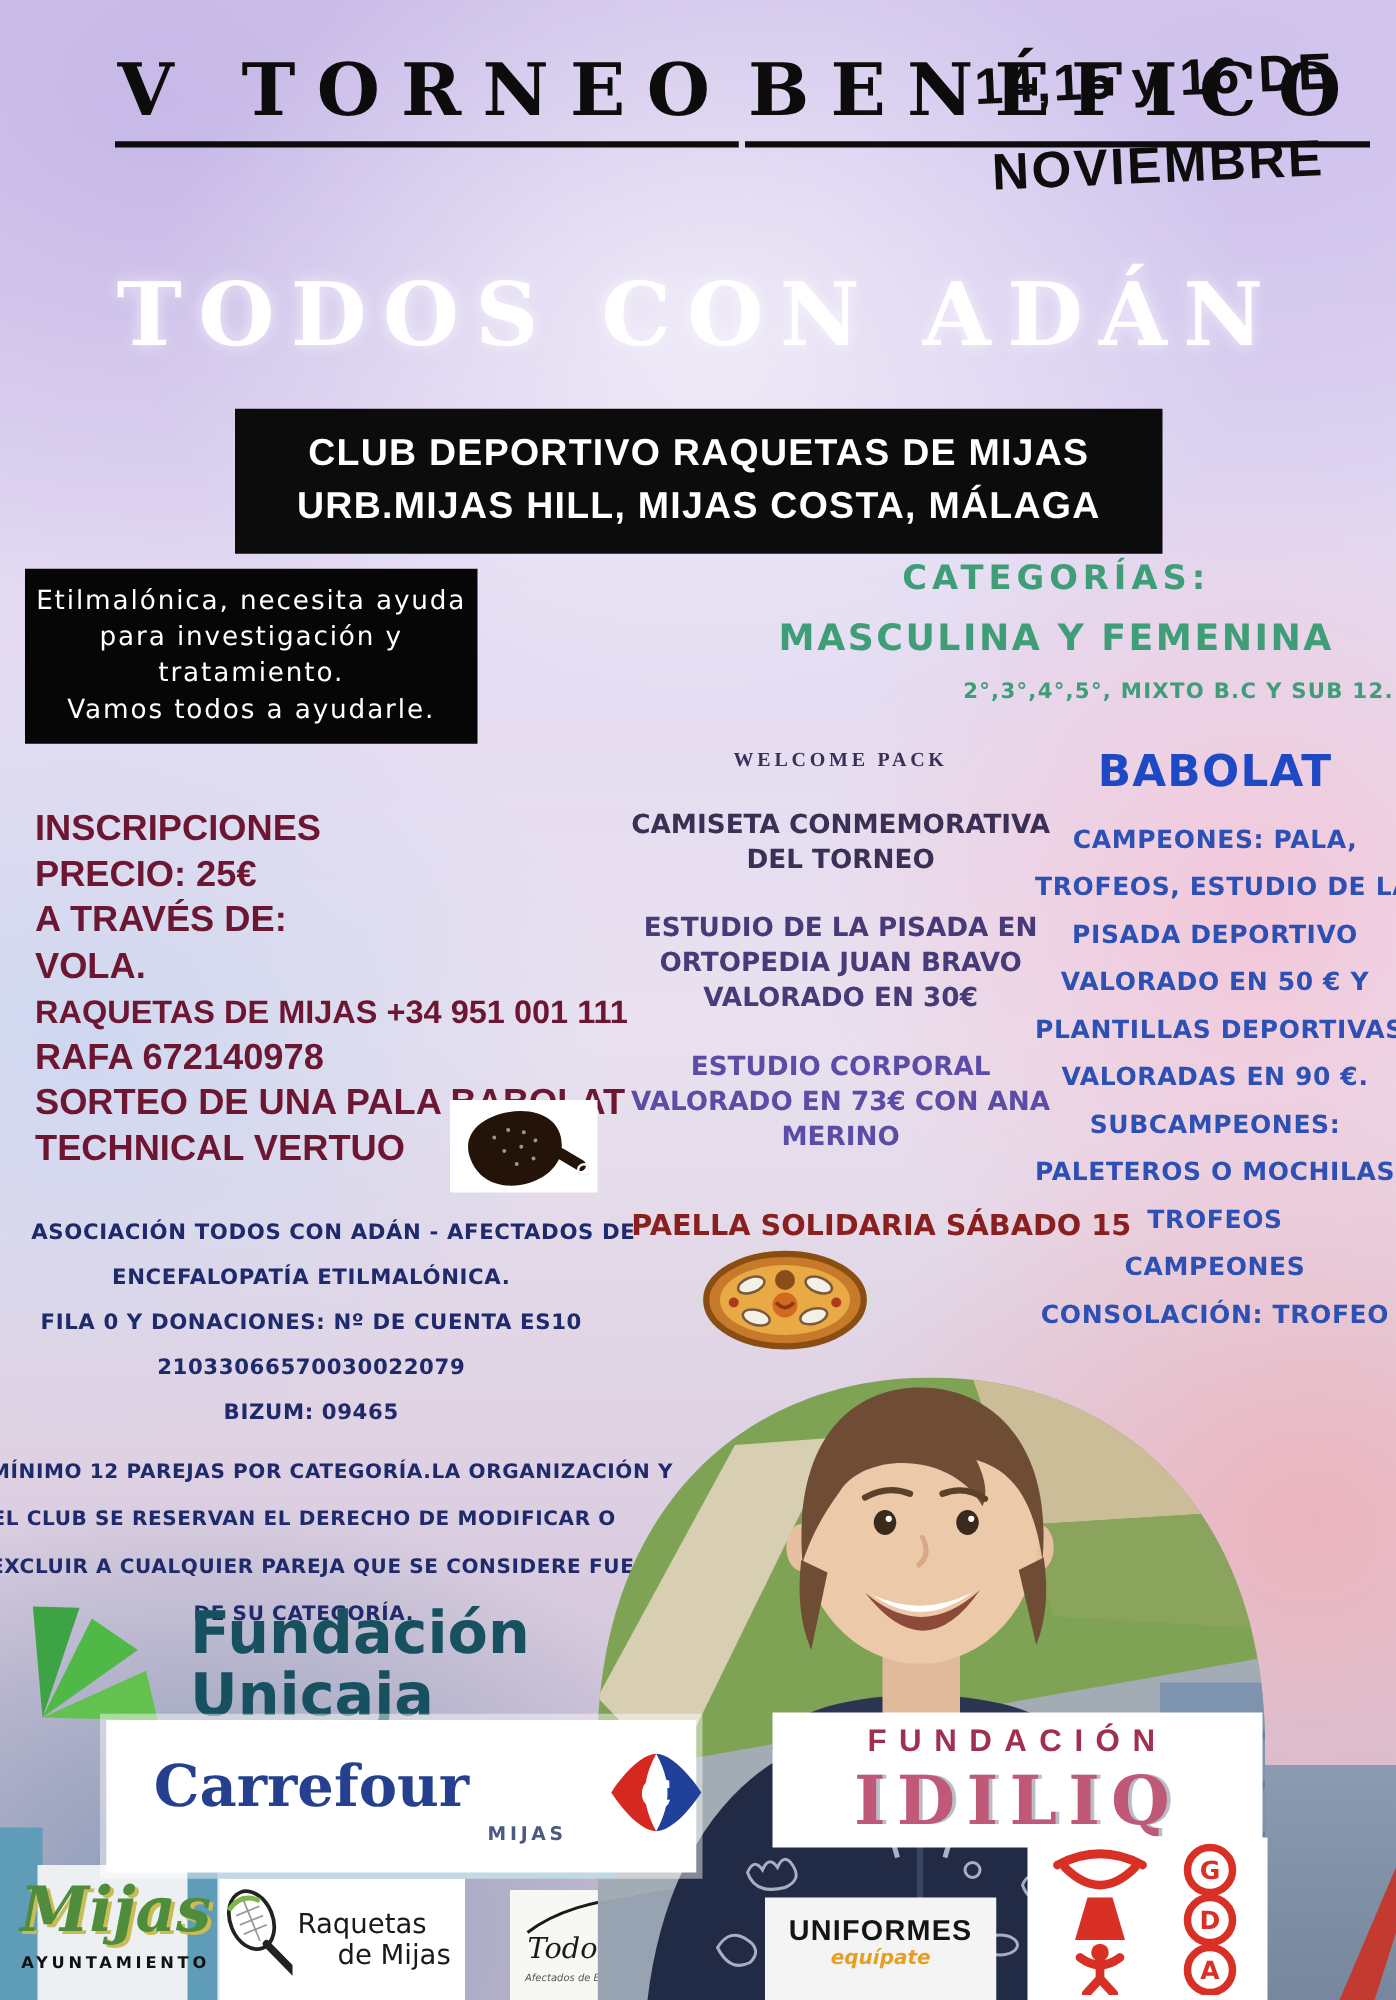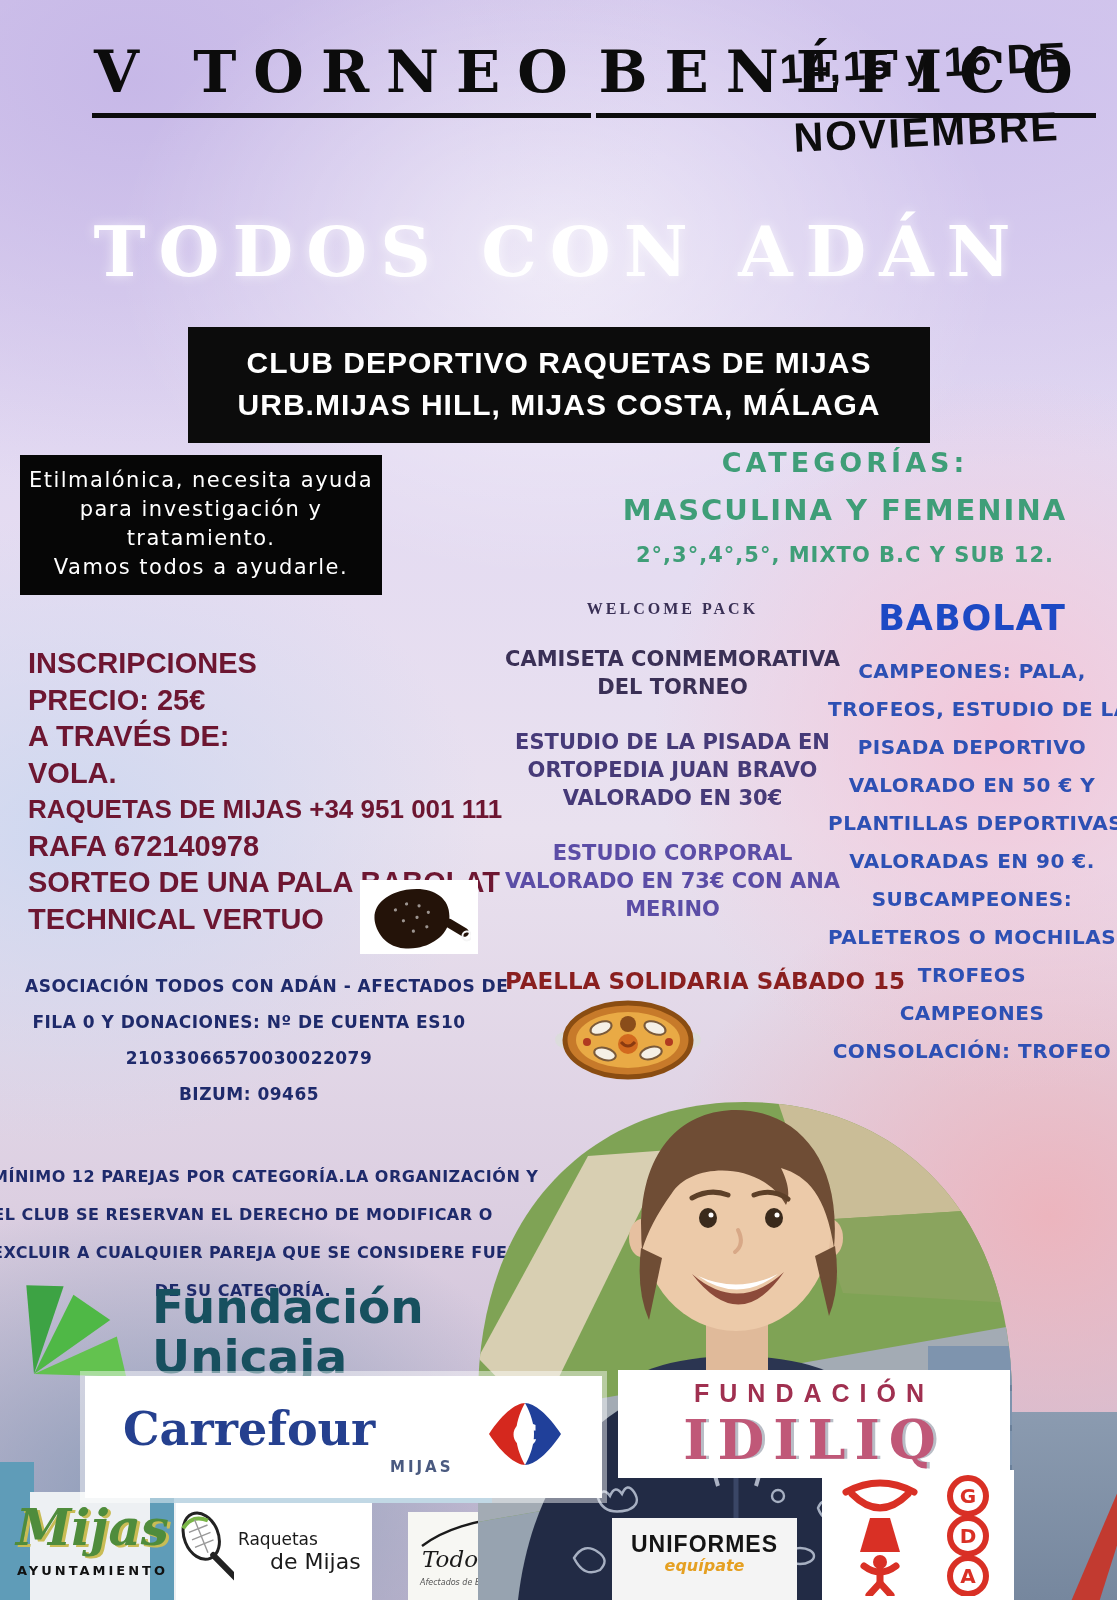--- a/index.html
+++ b/index.html
@@ -38,21 +38,21 @@
 
   
   .about{left:20px;top:455px;width:358px;background:#060606;color:#fff;text-align:center;
     padding:11px 2px 13px;}
   .about .line{font-size:21px;line-height:29px;letter-spacing:1.5px;white-space:nowrap;}
 
   
   .categorias{left:575px;top:447px;width:540px;text-align:center;font-weight:bold;color:#3f9e78;}
   .cat-title{font-size:27px;letter-spacing:4px;}
   .cat-l1{font-size:29px;margin-top:15px;letter-spacing:2px;white-space:nowrap;}
-  .cat-l2{font-size:21px;margin-top:16px;letter-spacing:1px;white-space:nowrap;}
+  .cat-l2{font-size:17px;margin-top:16px;letter-spacing:1px;white-space:nowrap;text-align:right;}
 
   
   .welcome{left:500px;top:600px;width:345px;text-align:center;font-weight:bold;}
   .wp-title{font-size:16px;color:#3a3056;letter-spacing:3px;font-family:Liberation Serif, serif;}
   .wp-item{margin-top:27px;}
   .wp-item .line{font-size:21px;line-height:28px;}
   .wp-c1 .line{color:#3a3056;}
   .wp-c2 .line{color:#463a78;}
   .wp-c3 .line{color:#5b4da6;}
 
@@ -90,21 +90,21 @@
   .corner-band{right:0;top:1412px;width:108px;height:188px;z-index:1;
     background:linear-gradient(180deg,#8b9bb0,#76879e);}
   .corner-red{right:0;top:1470px;width:108px;height:130px;z-index:1;background:#c23a30;
     clip-path:polygon(58% 100%,100% 18%,100% 58%,84% 100%);}
 
   
   .unicaja{left:22px;top:1282px;display:flex;align-items:flex-start;z-index:6;}
   .unicaja-text{margin-left:12px;font-weight:bold;color:#17505f;font-size:47px;line-height:50px;}
 
   .box{background:#ffffff;z-index:10;}
-  .carrefour-box{left:85px;top:1376px;width:472px;height:122px;box-shadow:0 0 0 5px rgba(255,255,255,.45);padding-left:45px;}
+  .carrefour-box{left:85px;top:1376px;width:472px;height:122px;box-shadow:0 0 0 5px rgba(255,255,255,.45);}
   .carrefour-name{position:absolute;left:38px;top:26px;font-family:"DejaVu Serif",serif;
     font-weight:bold;font-size:46px;color:#25408f;}
   .carrefour-sub{position:absolute;left:305px;top:82px;font-size:15px;font-weight:bold;
     color:#4a5a80;letter-spacing:3px;}
   .carrefour-ic{position:absolute;left:398px;top:20px;}
 
   .idiliq-box{left:618px;top:1370px;width:392px;height:108px;text-align:center;}
   .idiliq-top{margin-top:9px;font-family:"Liberation Sans",sans-serif;font-size:25px;
     font-weight:bold;color:#a03050;letter-spacing:10px;}
   .idiliq-name{font-family:"DejaVu Serif",serif;font-size:54px;font-weight:bold;color:#c05878;
@@ -115,21 +115,21 @@
   .blue-bar-h{left:150px;top:1490px;width:342px;height:13px;background:#8fb8d0;z-index:7;}
   .blue-bar-v{left:150px;top:1490px;width:24px;height:110px;background:#5f9cb8;z-index:7;}
 
   .mijas-logo{left:10px;top:1498px;width:165px;text-align:center;z-index:8;}
   .mijas-script{font-family:"DejaVu Serif",serif;font-style:italic;font-weight:bold;
     font-size:50px;color:#4f8c3c;text-shadow:3px 2px 0 #c9bc55;}
   .mijas-sub{margin-top:6px;font-size:13px;font-weight:bold;color:#111;letter-spacing:3px;}
 
   .raquetas-box{left:176px;top:1503px;width:196px;height:97px;display:flex;align-items:center;}
   .raquetas-text{margin-left:4px;color:#1a1a1a;}
-  .raq-l1{font-size:17px;}
+  .raq-l1{font-size:22px;}
   .raq-l2{font-size:22px;margin-left:32px;}
 
   .adan-box{left:408px;top:1512px;width:205px;height:88px;background:#f7f7f3;}
   .adan-flourish{position:absolute;left:6px;top:4px;}
   .adan-script{position:absolute;left:14px;top:34px;font-family:"DejaVu Serif",serif;
     font-style:italic;font-size:23px;color:#1a1a1a;white-space:nowrap;}
   .adan-sub{position:absolute;left:12px;top:66px;font-size:8px;font-style:italic;color:#555;white-space:nowrap;}
 
   .uniformes-box{left:612px;top:1518px;width:185px;height:82px;background:#f4f4f4;text-align:center;}
   .uniformes-l1{margin-top:13px;font-family:"Liberation Sans",sans-serif;font-size:23px;
@@ -233,20 +233,21 @@
             <circle cx="58" cy="44" r="1.6"></circle>
         </g>
         <path d="M80,44 L94,56" stroke="#241309" stroke-width="9" stroke-linecap="round"></path>
         <circle cx="96" cy="60" r="4.5" fill="none" stroke="#f5f5f5" stroke-width="2"></circle>
       </g>
     </svg>
   </div>
 
   <div class="abs asociacion">
     <span class="line">ASOCIACIÓN TODOS CON ADÁN - AFECTADOS DE</span>
+    <span class="line">ENCEFALOPATÍA ETILMALÓNICA.</span>
     <span class="line">FILA 0 Y DONACIONES: Nº DE CUENTA ES10</span>
     <span class="line">21033066570030022079</span>
     <span class="line">BIZUM: 09465</span>
   </div>
 
   <div class="abs paella-title">PAELLA SOLIDARIA SÁBADO 15</div>
   <div class="abs paella-icon">
     <svg width="150" height="85" viewBox="0 0 150 85">
       <ellipse cx="12" cy="42" rx="10" ry="8" fill="#dcdcdc"></ellipse>
       <ellipse cx="138" cy="42" rx="10" ry="8" fill="#dcdcdc"></ellipse>

